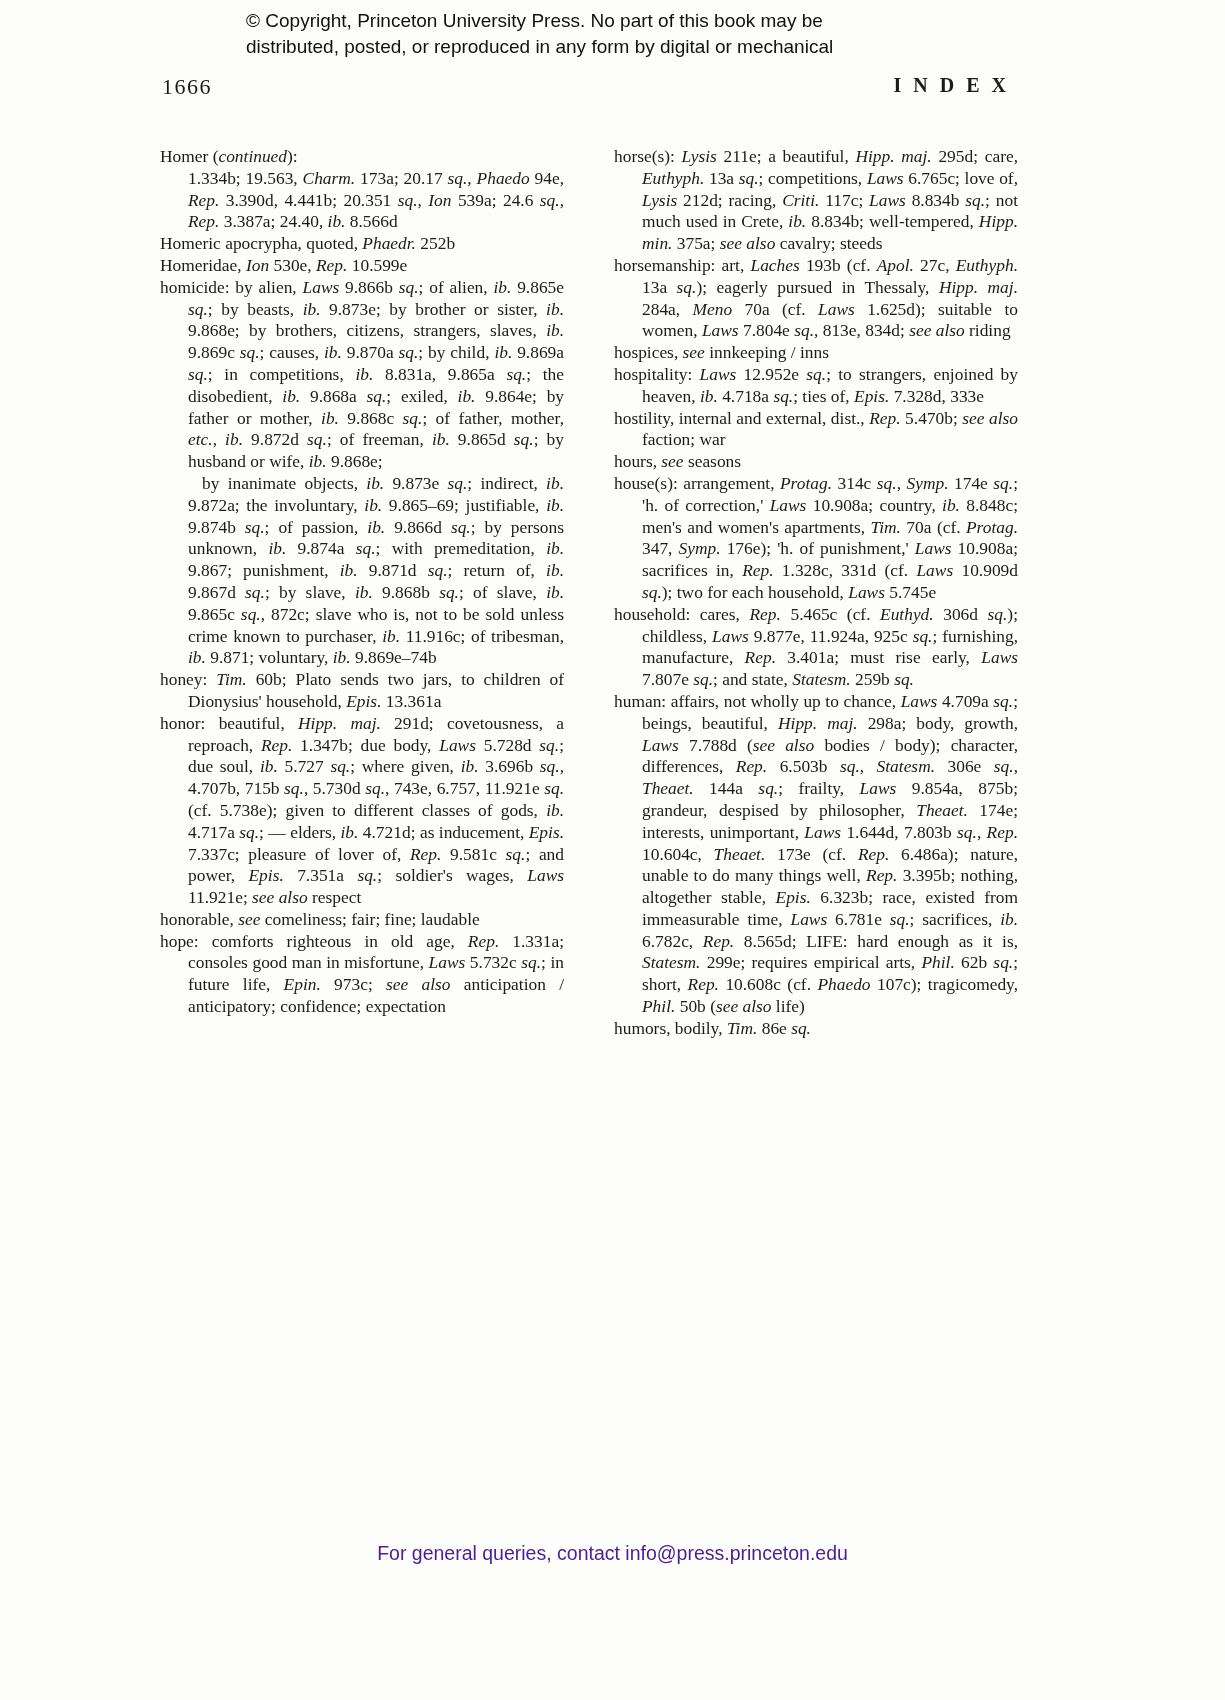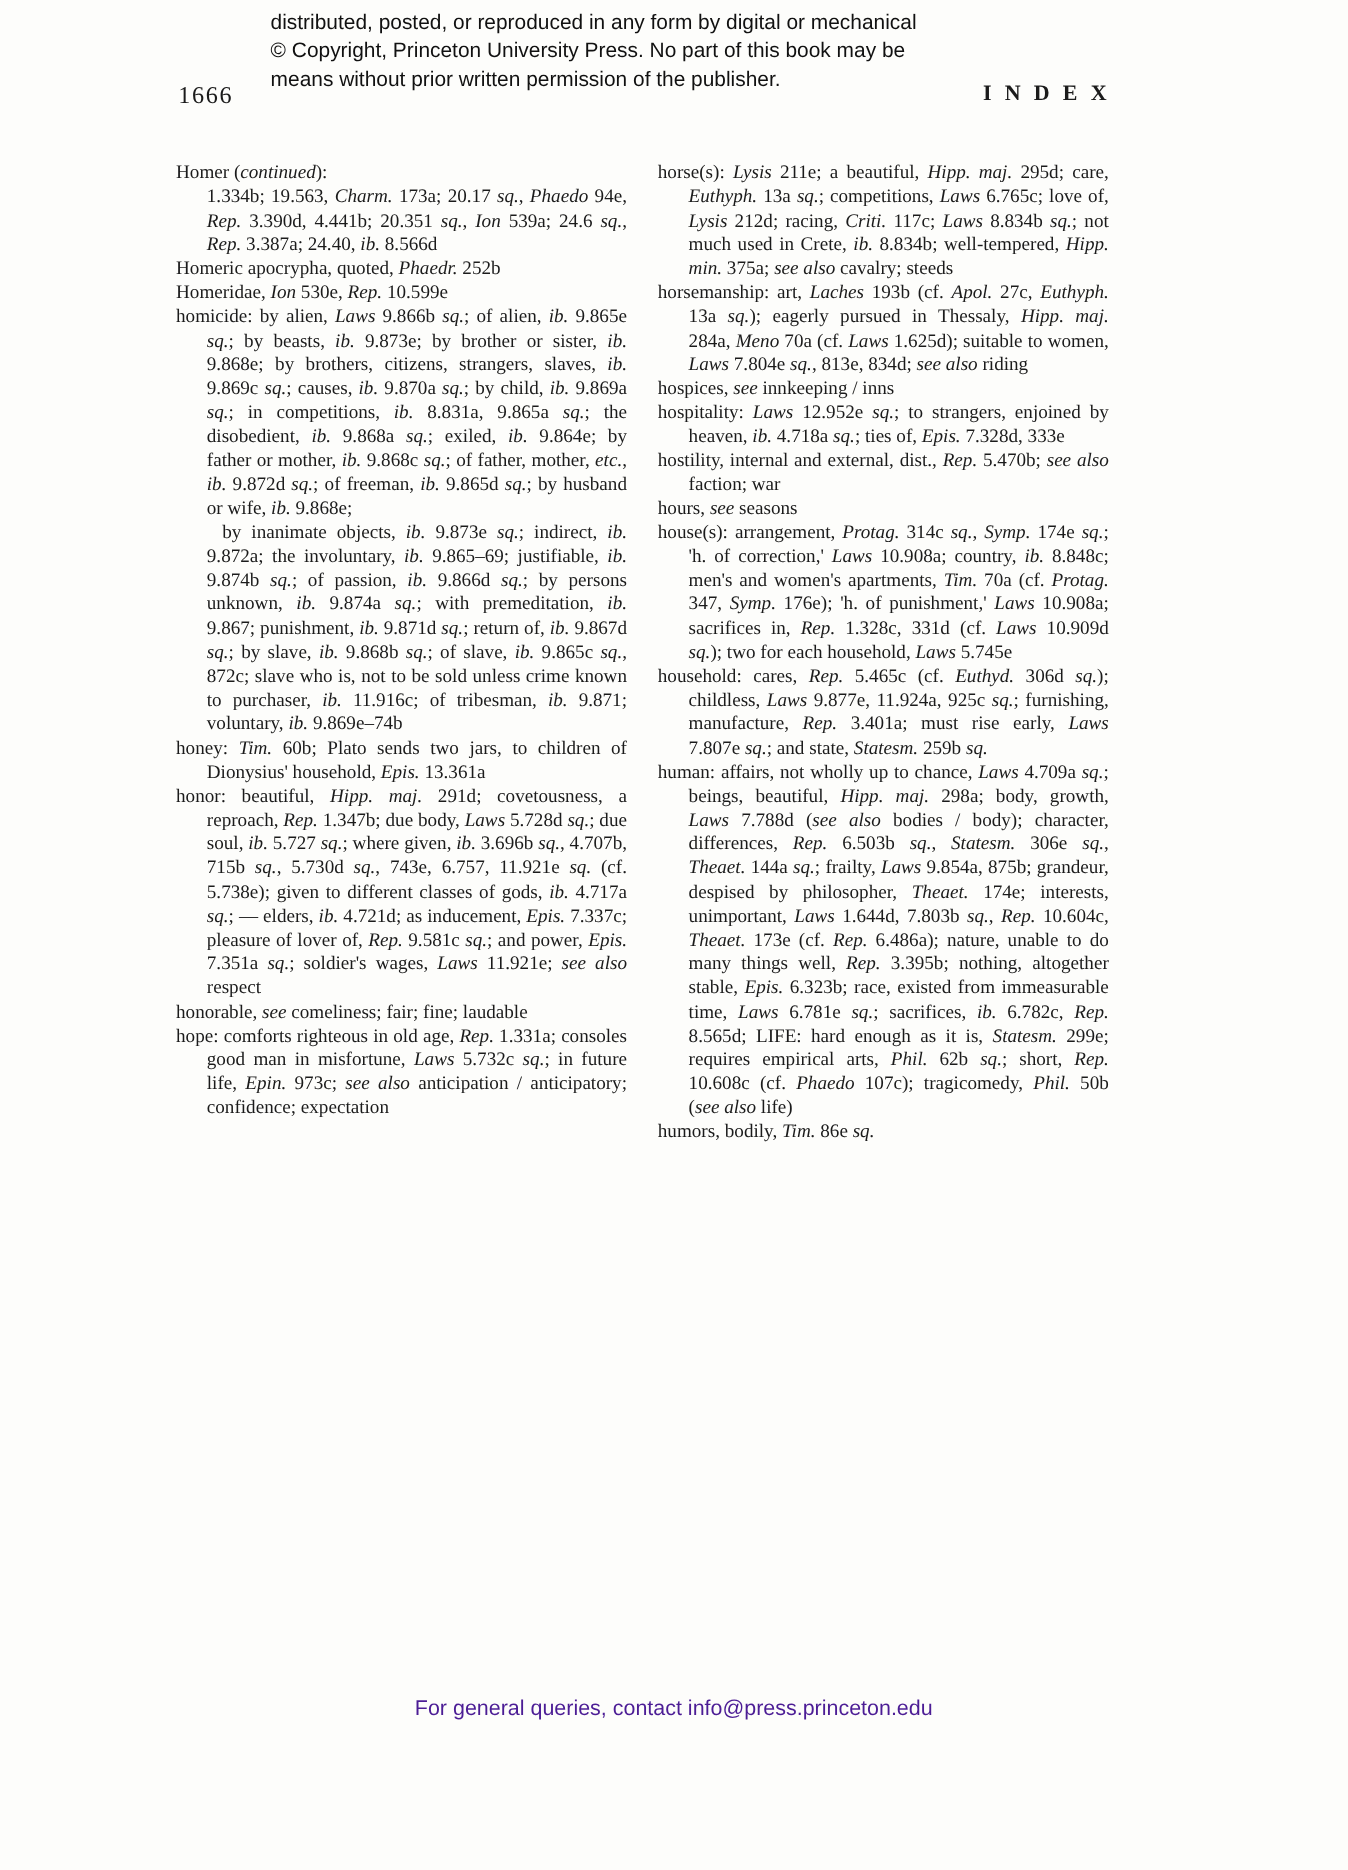--- a/index.html
+++ b/index.html
@@ -46,21 +46,21 @@
     font-weight: bold;
     letter-spacing: 0.6em;
     text-indent: 0.6em;
   }
   .columns {
     position: absolute;
     top: 146px;
     left: 160px;
     width: 858px;
     display: flex;
-    gap: 28px;
+    gap: 50px;
     align-items: flex-start;
   }
   .column {
     width: 410px;
     font-size: 17.4px;
     line-height: 21.8px;
     text-align: justify;
     hyphens: auto;
     -webkit-hyphens: auto;
   }
@@ -76,23 +76,22 @@
     text-align: center;
     font-family: "Liberation Sans", sans-serif;
     font-size: 19.5px;
     color: #4c1d95;
   }
 </style>
 </head>
 <body>
 
 <div class="copyright">
+  <div>© Copyright, Princeton University Press. No part of this book may be</div>
   <div>distributed, posted, or reproduced in any form by digital or mechanical</div>
-  <div>© Copyright, Princeton University Press. No part of this book may be</div>
-  <div>means without prior written permission of the publisher.</div>
 </div>
 
 <div class="header-row">
   <div class="page-number">1666</div>
   <div class="index-title">INDEX</div>
 </div>
 
 <div class="columns">
   <div class="column">
       <p class="entry main">Homer (<i>continued</i>):</p>

